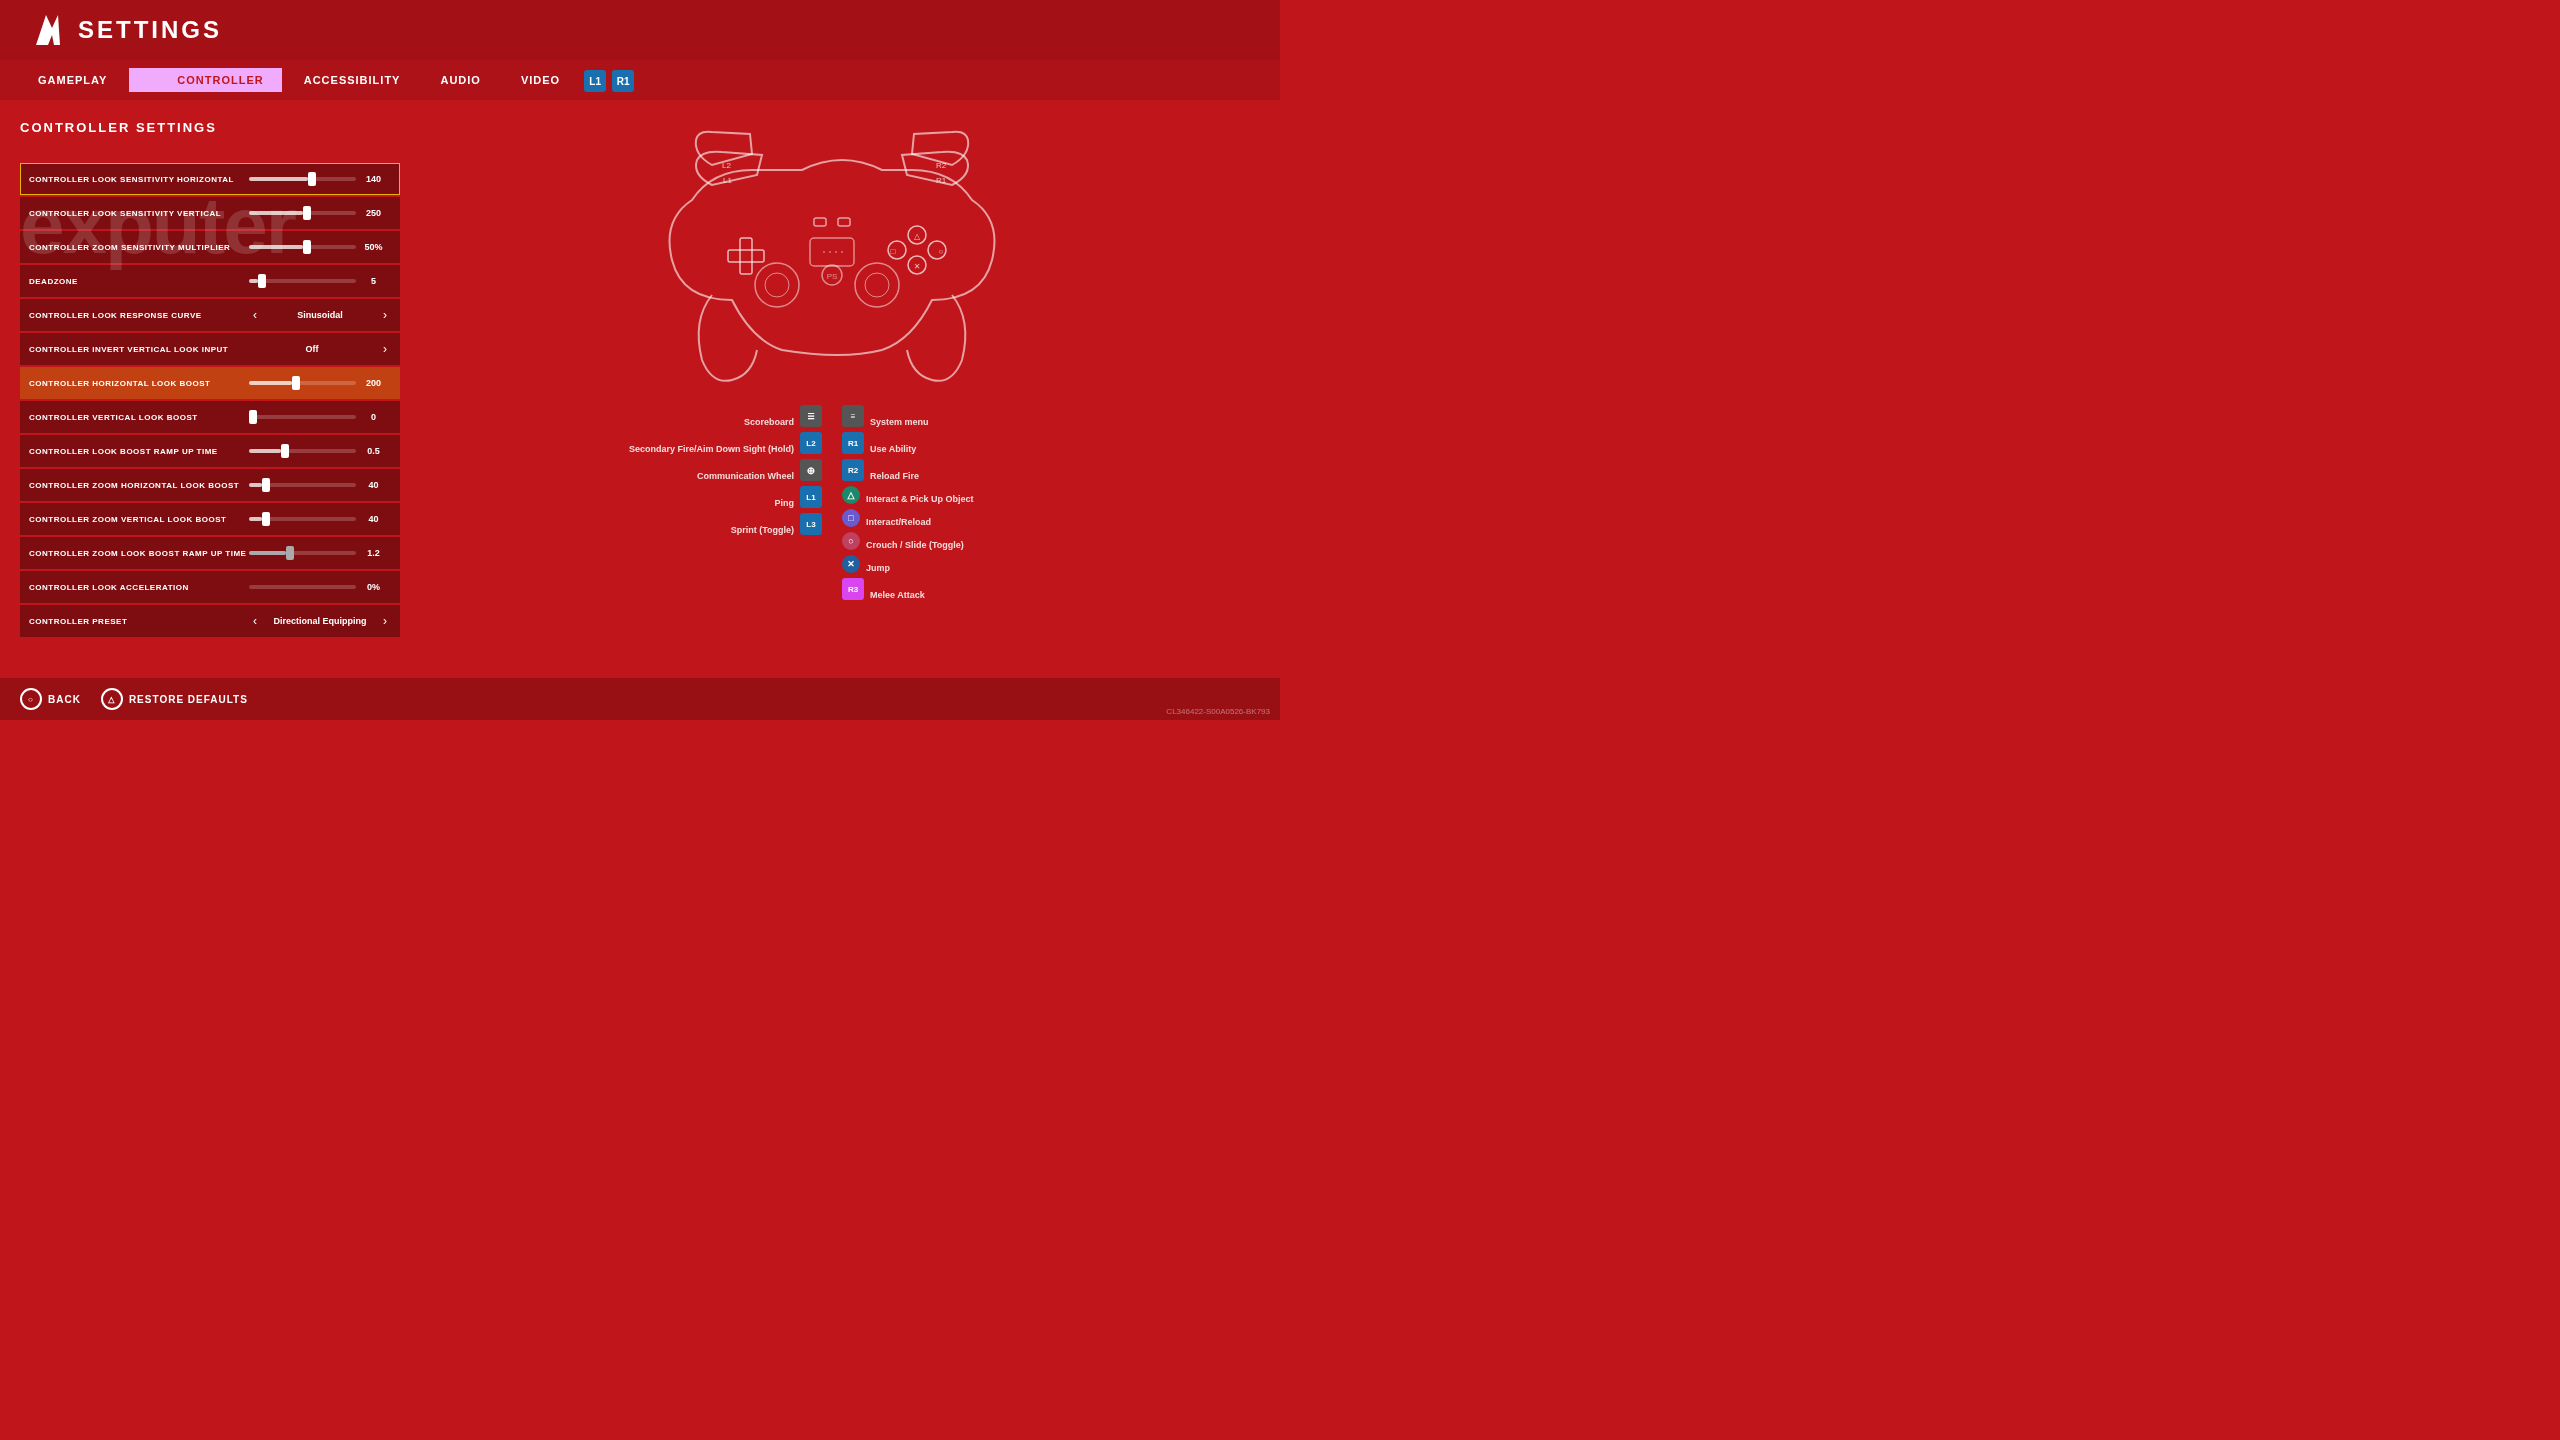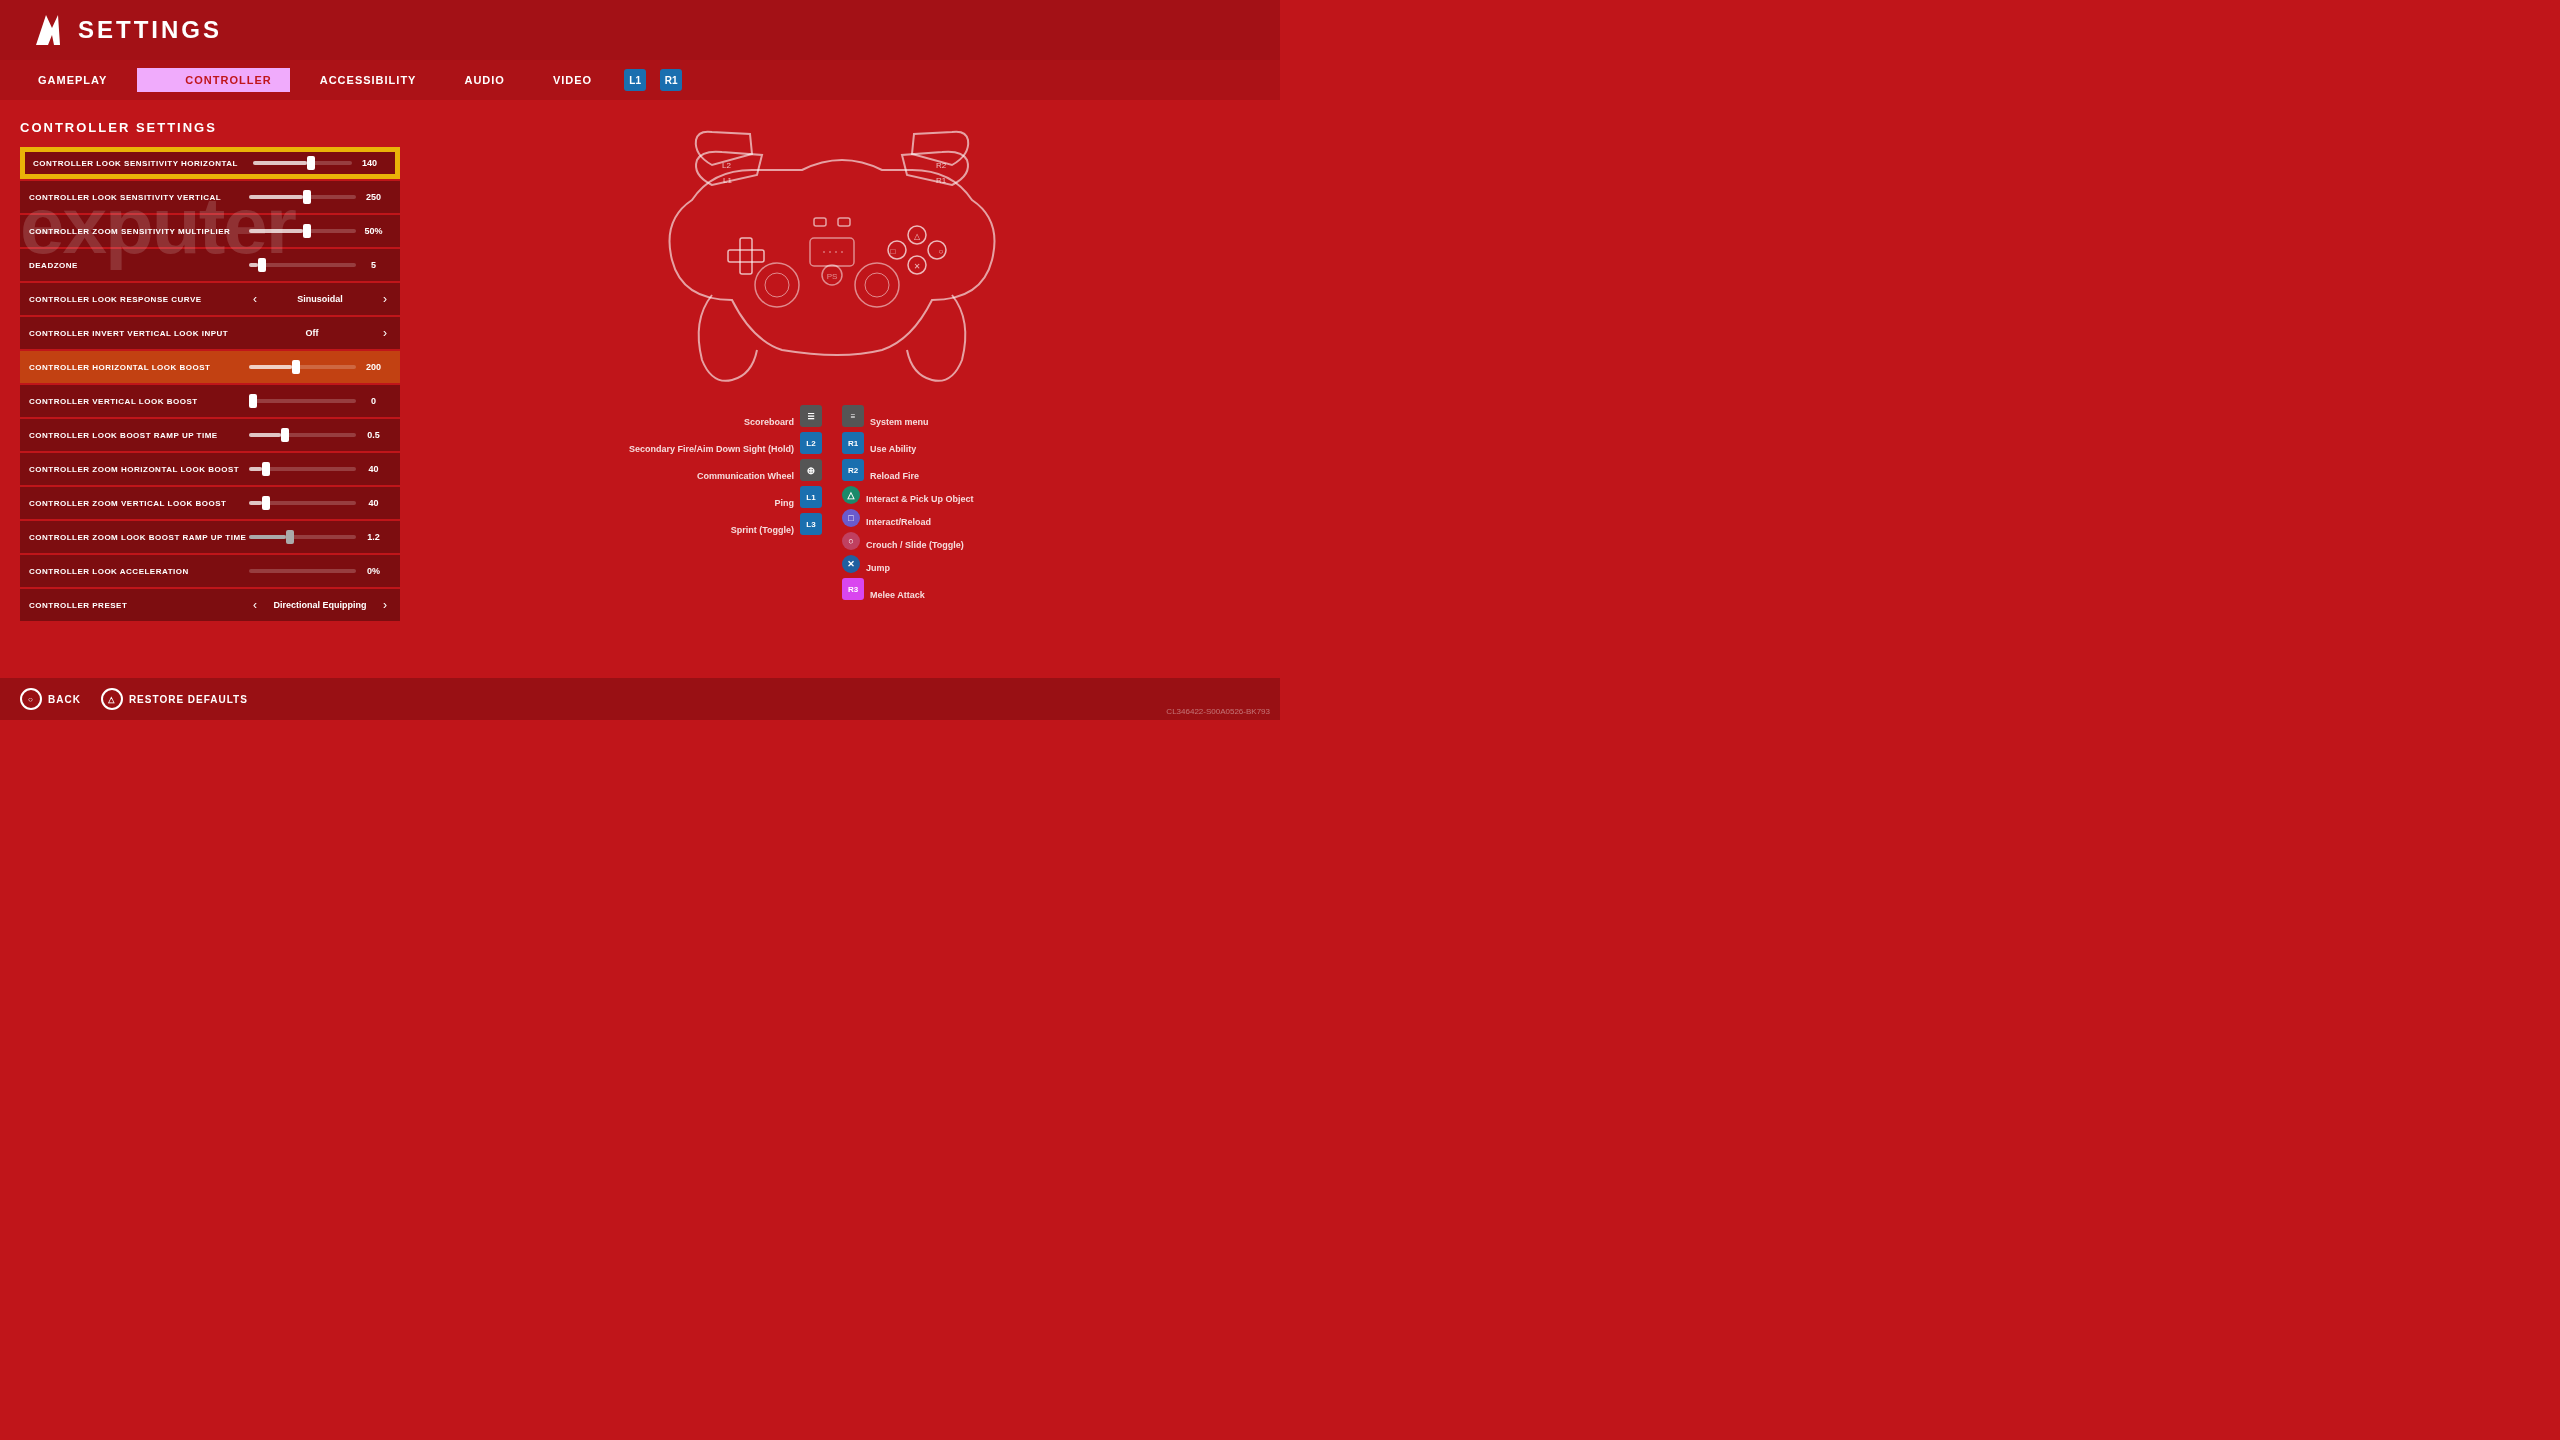--- a/index.html
+++ b/index.html
@@ -28,24 +28,24 @@
       color: white;
       font-size: 24px;
       font-weight: 900;
       letter-spacing: 3px;
       text-transform: uppercase;
     }
 
     
     .nav-tabs {
       display: flex;
-      align-items: center;
+      align-items: flex-end;
       padding: 8px 20px;
       background: rgba(0,0,0,0.1);
-      gap: 12px;
+      gap: 4px;
     }
     .nav-tab {
       padding: 6px 18px;
       color: white;
       font-size: 11px;
       font-weight: 700;
       letter-spacing: 1px;
       text-transform: uppercase;
       cursor: pointer;
       border: none;
@@ -100,21 +100,22 @@
 
     .setting-row {
       display: flex;
       align-items: center;
       background: rgba(0,0,0,0.35);
       height: 32px;
       padding: 0 8px;
       border: 1px solid transparent;
     }
     .setting-row.active {
-      border: 5px solid #eab308;
+      border: 1px solid #eab308;
+      margin-top: 16px;
     }
     .setting-label {
       color: white;
       font-size: 8px;
       font-weight: 700;
       letter-spacing: 0.5px;
       text-transform: uppercase;
       flex: 0 0 220px;
     }
     .setting-control {

